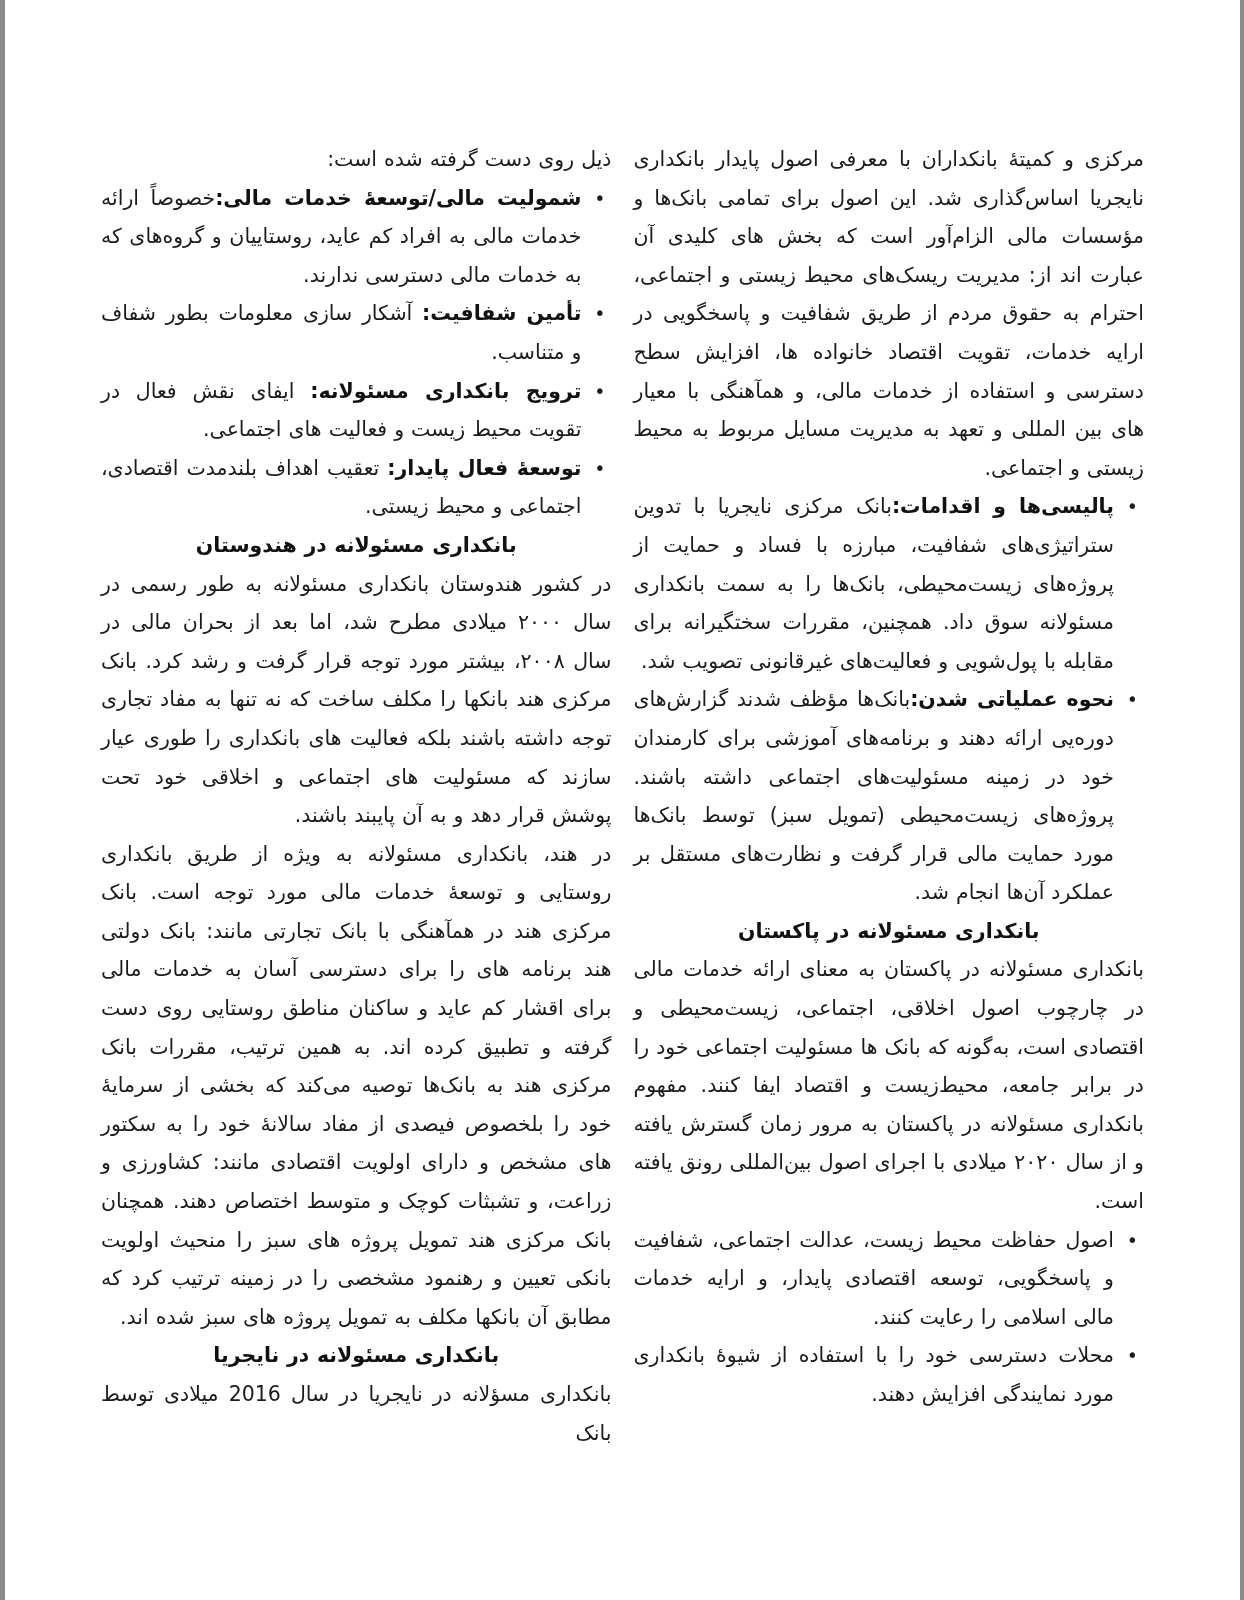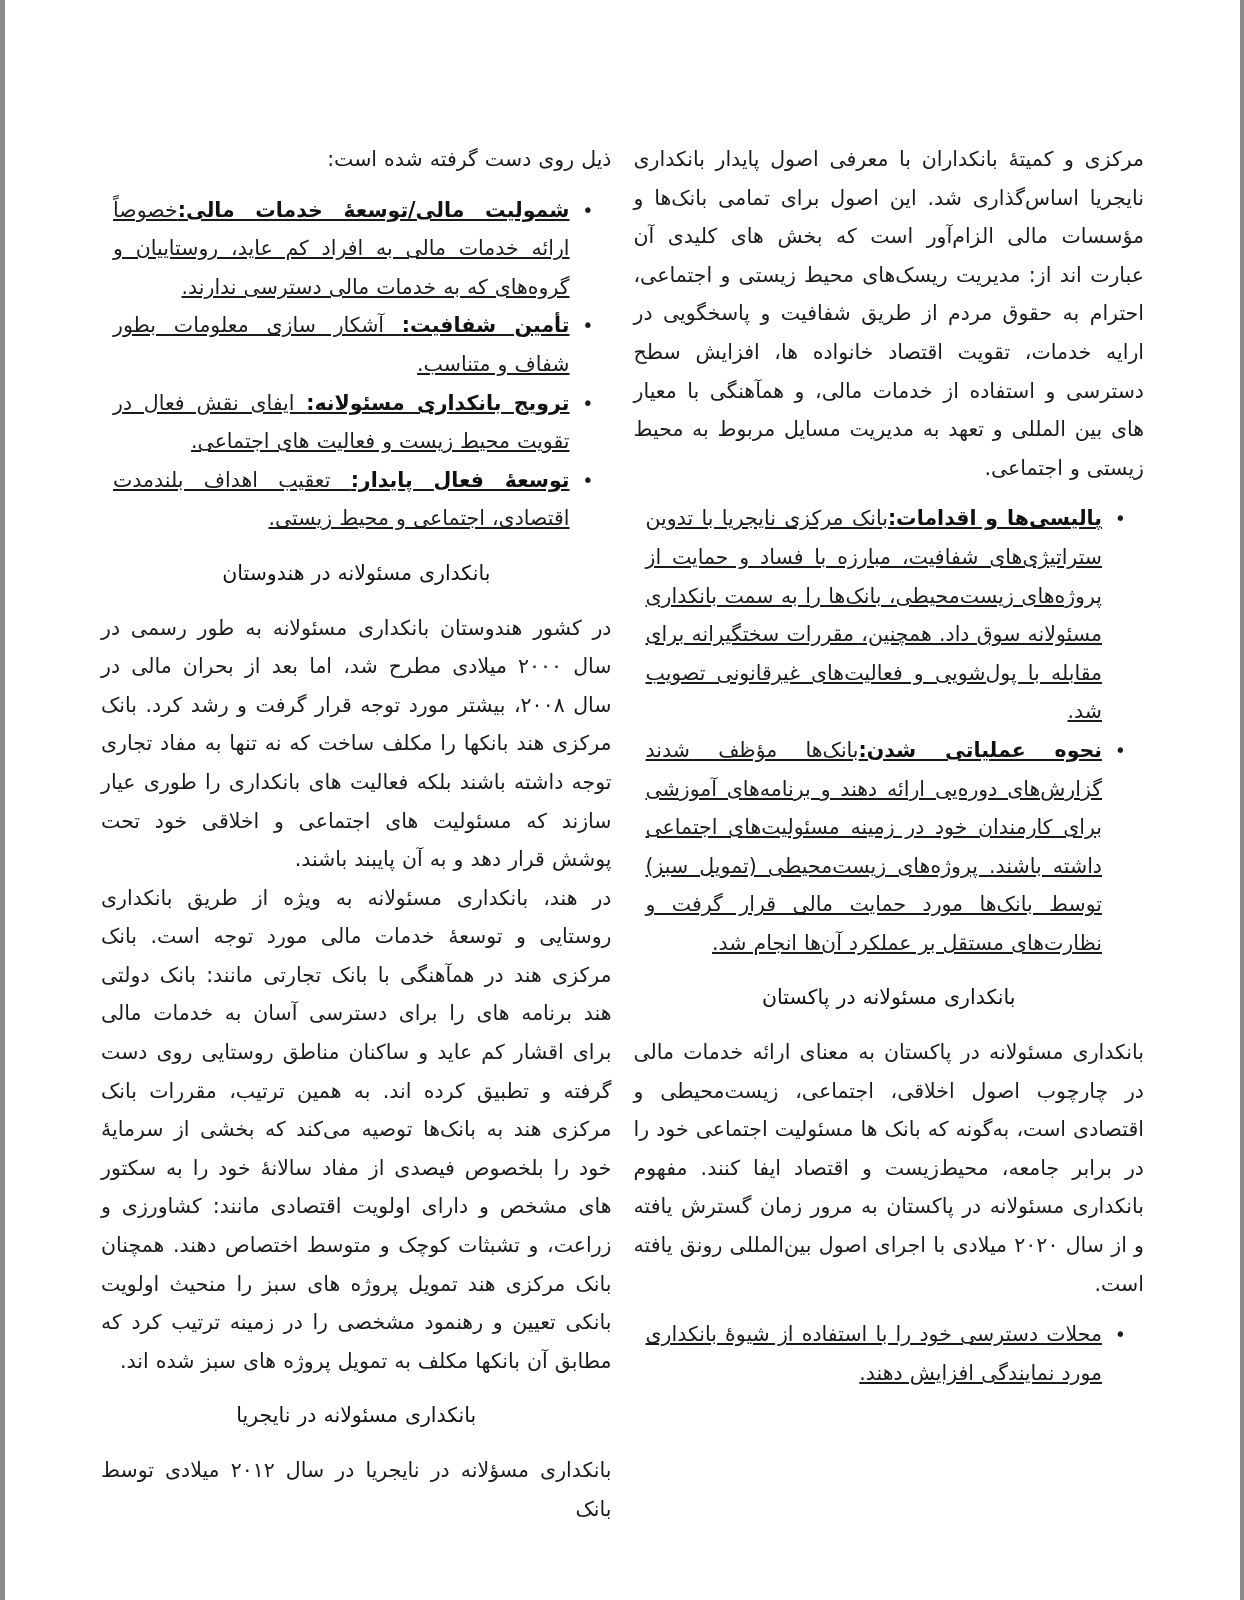--- a/index.html
+++ b/index.html
@@ -48,33 +48,32 @@
 
   .column.right { }
   .column.left { }
 
   p.para {
     margin: 0 0 0 0;
     text-align: justify;
   }
 
   h3.heading {
-    margin: 16px;
+    margin: 0;
     font-size: 20.5px;
     line-height: 38.6px;
-    font-weight: 400;
+    font-weight: 700;
     text-align: center;
     color: #111111;
   }
 
   ul.bullets {
     list-style: none;
-    margin: 12px;
+    margin: 0;
     padding: 0;
-    text-decoration: underline;
   }
   ul.bullets > li {
     position: relative;
     padding-right: 30px;
     margin: 0;
     text-align: justify;
   }
   ul.bullets > li::before {
     content: "\2022";
     position: absolute;
@@ -107,20 +106,21 @@
         <li><span class="lbl">پالیسی‌ها و اقدامات:</span><span class="plain">بانک مرکزی نایجریا با تدوین ستراتیژی‌های شفافیت، مبارزه با فساد و حمایت از پروژه‌های زیست‌محیطی، بانک‌ها را به سمت بانکداری مسئولانه سوق داد. همچنین، مقررات سختگیرانه برای مقابله با پول‌شویی و فعالیت‌های غیرقانونی تصویب شد.</span></li>
         <li><span class="lbl">نحوه عملیاتی شدن:</span><span class="plain">بانک‌ها مؤظف شدند گزارش‌های دوره‌یی ارائه دهند و برنامه‌های آموزشی برای کارمندان خود در زمینه مسئولیت‌های اجتماعی داشته باشند. پروژه‌های زیست‌محیطی (تمویل سبز) توسط بانک‌ها مورد حمایت مالی قرار گرفت و نظارت‌های مستقل بر عملکرد آن‌ها انجام شد.</span></li>
       </ul>
 
       <h3 class="heading">بانکداری مسئولانه در پاکستان</h3>
 
       <p class="para">بانکداری مسئولانه در پاکستان به معنای ارائه خدمات مالی در چارچوب اصول اخلاقی، اجتماعی، زیست‌محیطی و اقتصادی است، به‌گونه که بانک ها مسئولیت اجتماعی خود را در برابر جامعه، محیط‌زیست و اقتصاد ایفا کنند. مفهوم بانکداری مسئولانه در پاکستان به مرور زمان گسترش یافته و از سال ۲۰۲۰ میلادی با اجرای اصول بین‌المللی رونق یافته است.</p>
 
 
       <ul class="bullets">
+        <li><span class="plain">اصول حفاظت محیط زیست، عدالت اجتماعی، شفافیت و پاسخگویی، توسعه اقتصادی پایدار، و ارایه خدمات مالی اسلامی را رعایت کنند.</span></li>
         <li><span class="plain">محلات دسترسی خود را با استفاده از شیوهٔ بانکداری مورد نمایندگی افزایش دهند.</span></li>
       </ul>
 
     </div>
 
     <div class="column right">
 
       <p class="para">ذیل روی دست گرفته شده است:</p>
 
       <ul class="bullets">
@@ -131,18 +131,18 @@
       </ul>
 
       <h3 class="heading">بانکداری مسئولانه در هندوستان</h3>
 
       <p class="para">در کشور هندوستان بانکداری مسئولانه به طور رسمی در سال ۲۰۰۰ میلادی مطرح شد، اما بعد از بحران مالی در سال ۲۰۰۸، بیشتر مورد توجه قرار گرفت و رشد کرد. بانک مرکزی هند بانکها را مکلف ساخت که نه تنها به مفاد تجاری توجه داشته باشند بلکه فعالیت های بانکداری را طوری عیار سازند که مسئولیت های اجتماعی و اخلاقی خود تحت پوشش قرار دهد و به آن پایبند باشند.</p>
 
       <p class="para">در هند، بانکداری مسئولانه به ویژه از طریق بانکداری روستایی و توسعهٔ خدمات مالی مورد توجه است. بانک مرکزی هند در همآهنگی با بانک تجارتی مانند: بانک دولتی هند برنامه های را برای دسترسی آسان به خدمات مالی برای اقشار کم عاید و ساکنان مناطق روستایی روی دست گرفته و تطبیق کرده اند. به همین ترتیب، مقررات بانک مرکزی هند به بانک‌ها توصیه می‌کند که بخشی از سرمایهٔ خود را بلخصوص فیصدی از مفاد سالانهٔ خود را به سکتور های مشخص و دارای اولویت اقتصادی مانند: کشاورزی و زراعت، و تشبثات کوچک و متوسط اختصاص دهند. همچنان بانک مرکزی هند تمویل پروژه های سبز را منحیث اولویت بانکی تعیین و رهنمود مشخصی را در زمینه ترتیب کرد که مطابق آن بانکها مکلف به تمویل پروژه های سبز شده اند.</p>
 
       <h3 class="heading">بانکداری مسئولانه در نایجریا</h3>
 
-      <p class="para">بانکداری مسؤلانه در نایجریا در سال ۲۰۱۲ میلادی توسط بانک</p>
+      <p class="para">بانکداری مسؤلانه در نایجریا در سال 2016 میلادی توسط بانک</p>
 
     </div>
 
   </div>
 </div>
 
 </body></html>

